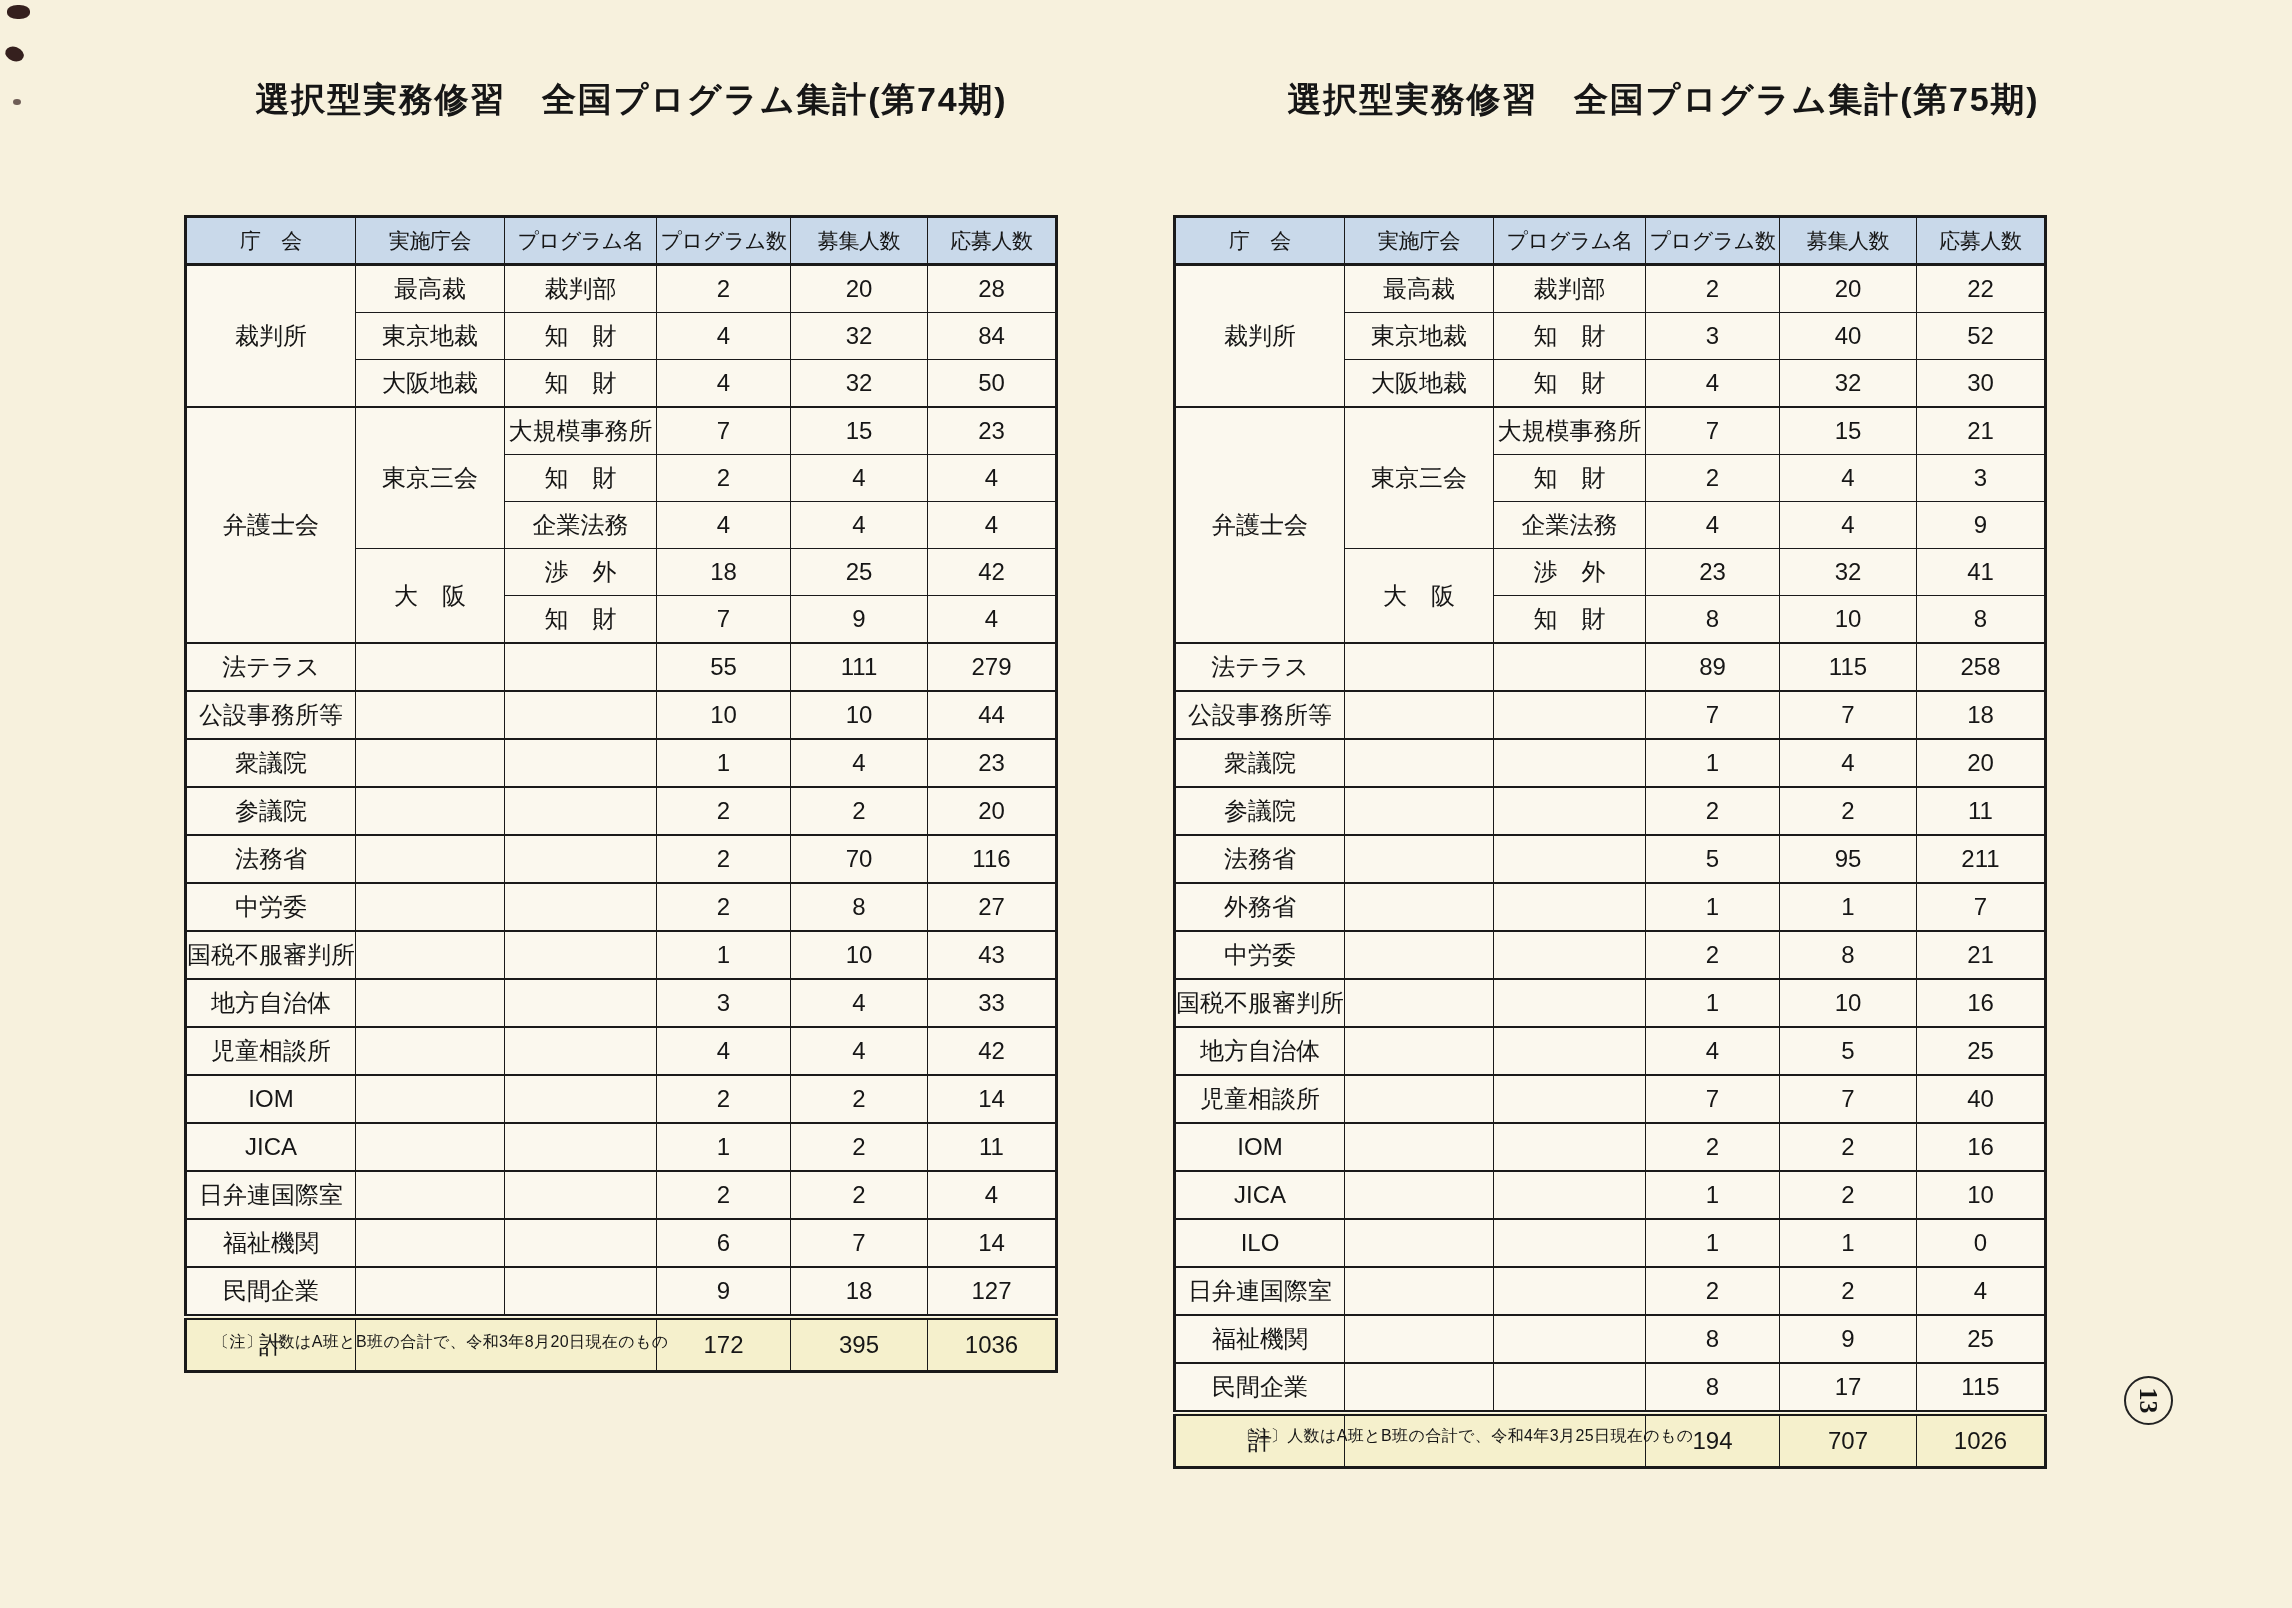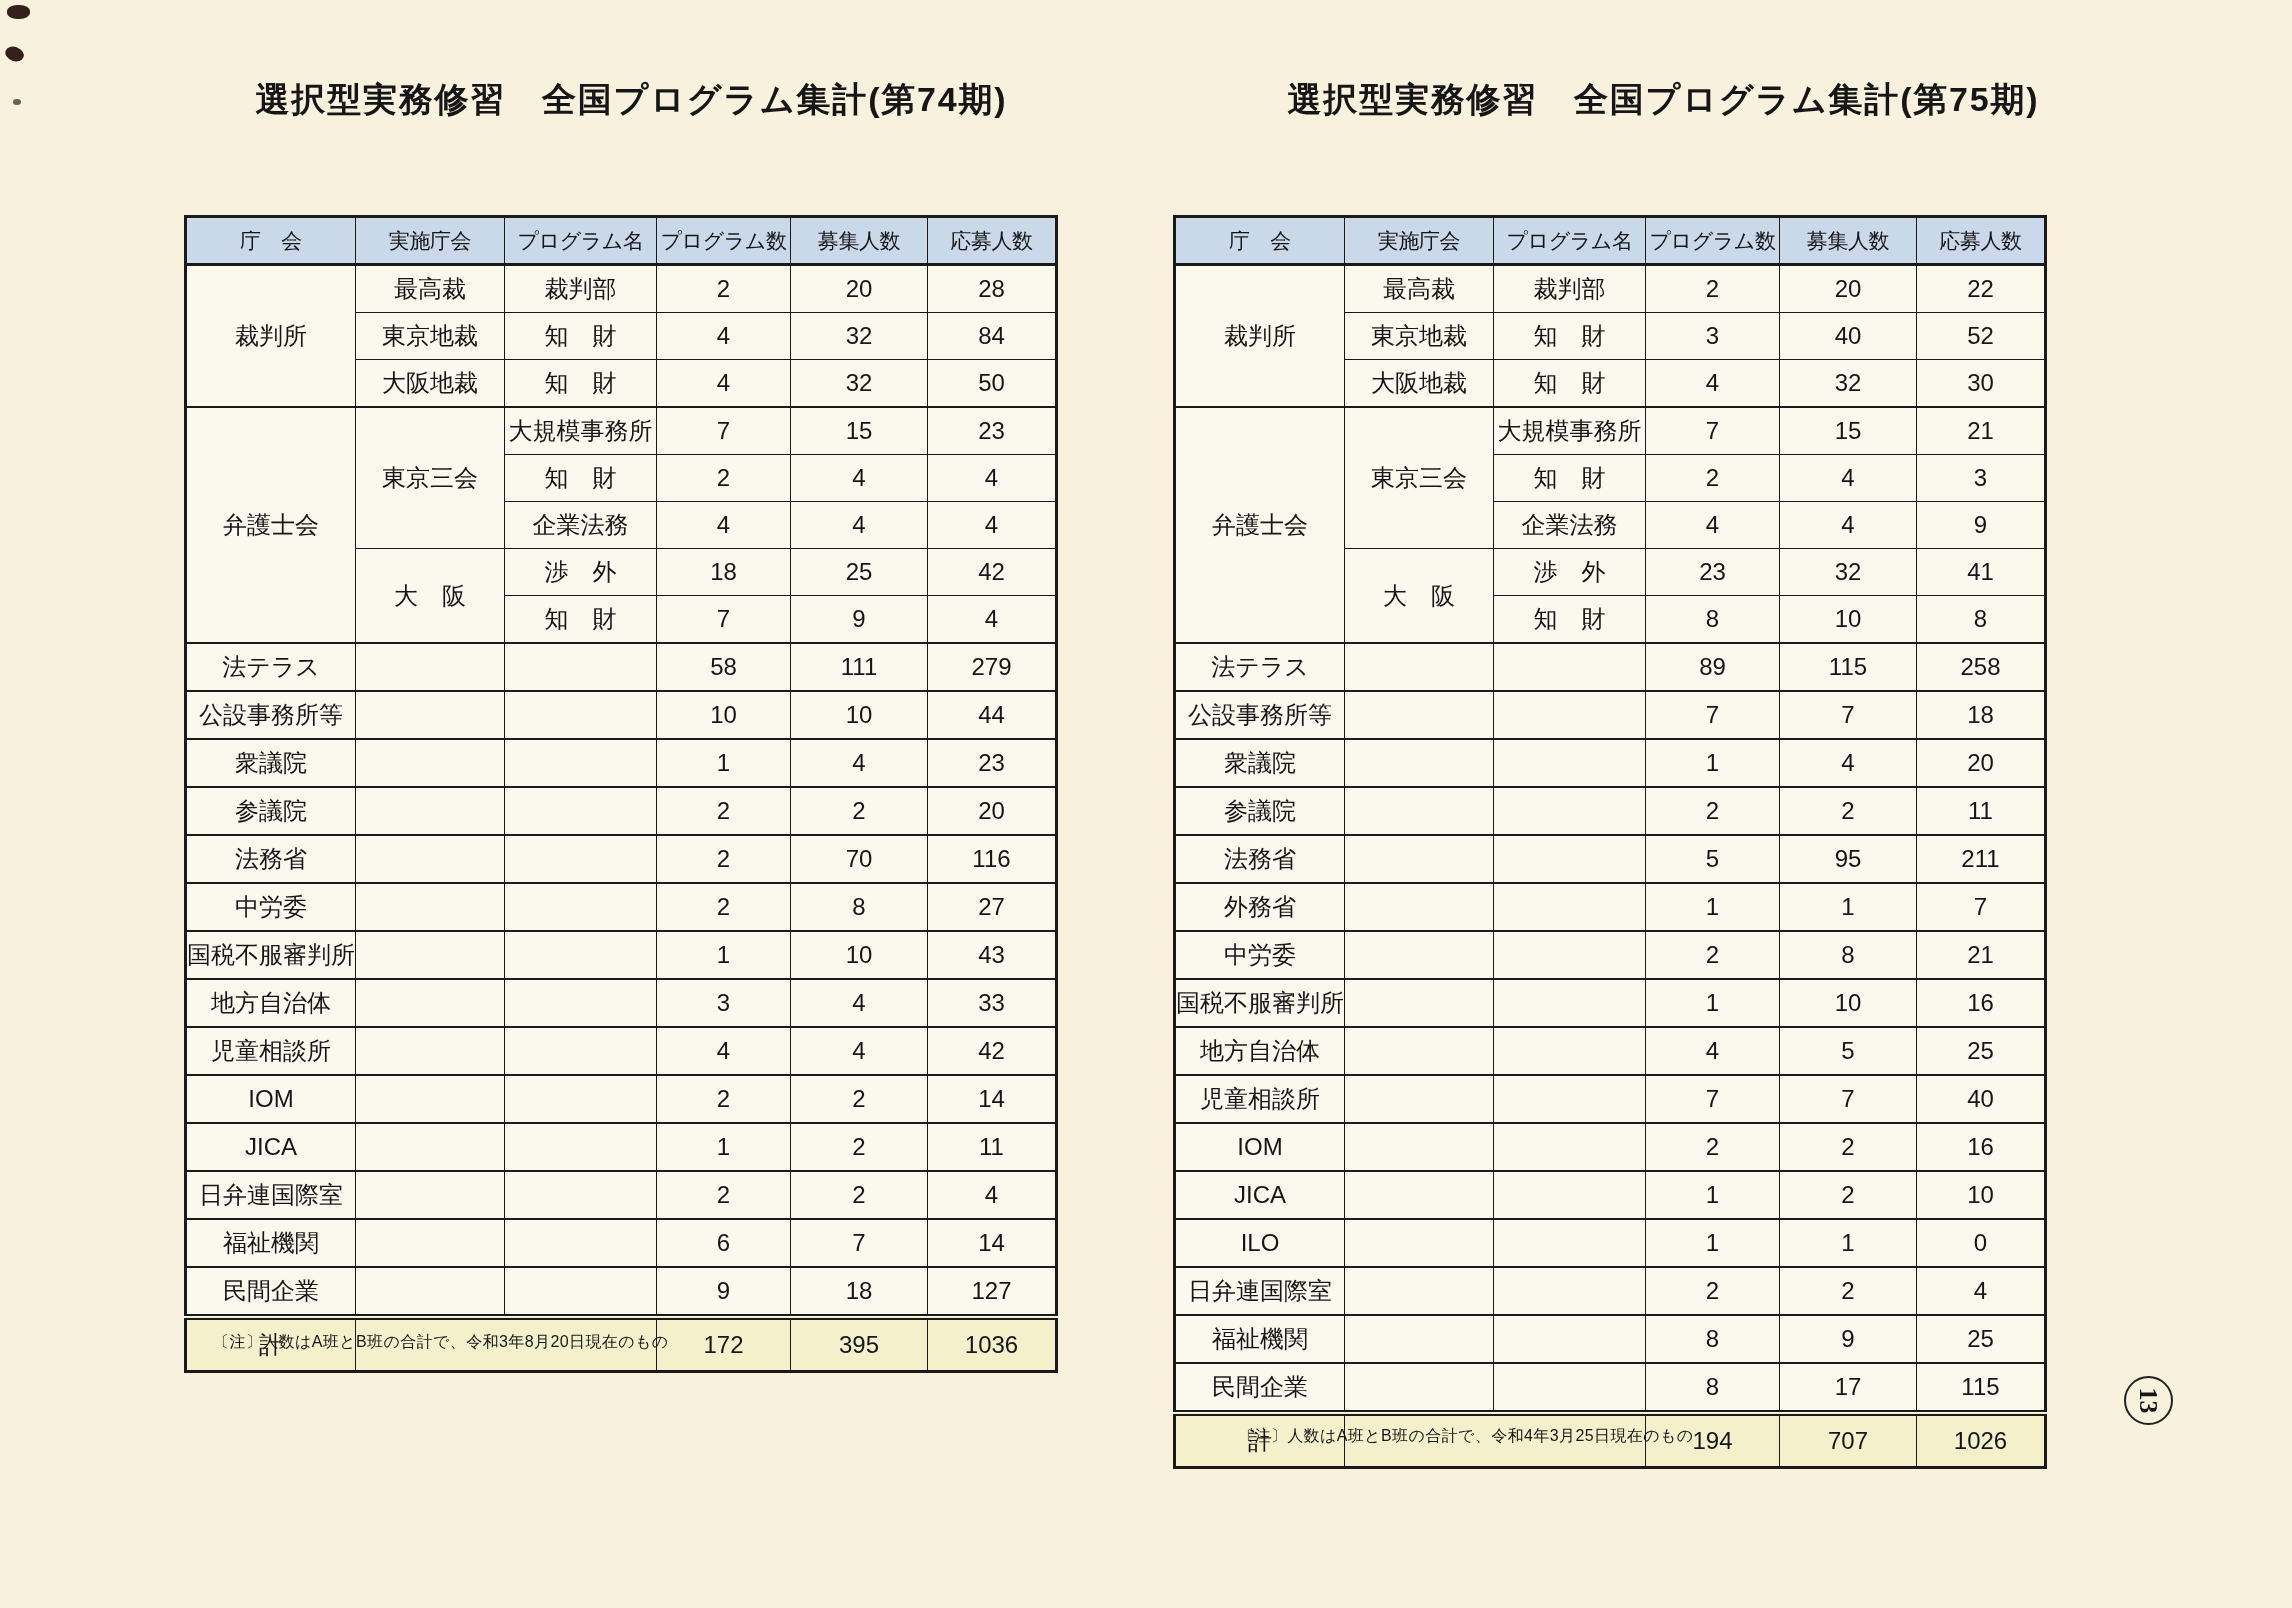--- a/index.html
+++ b/index.html
@@ -156,21 +156,21 @@
       <tr class="sub">
         <td>知　財</td>
         <td>7</td>
         <td>9</td>
         <td>4</td>
       </tr>
       <tr class="sec">
         <td>法テラス</td>
         <td></td>
         <td></td>
-        <td>58</td>
+        <td>55</td>
         <td>111</td>
         <td>279</td>
       </tr>
       <tr class="sec">
         <td>公設事務所等</td>
         <td></td>
         <td></td>
         <td>10</td>
         <td>10</td>
         <td>44</td>

